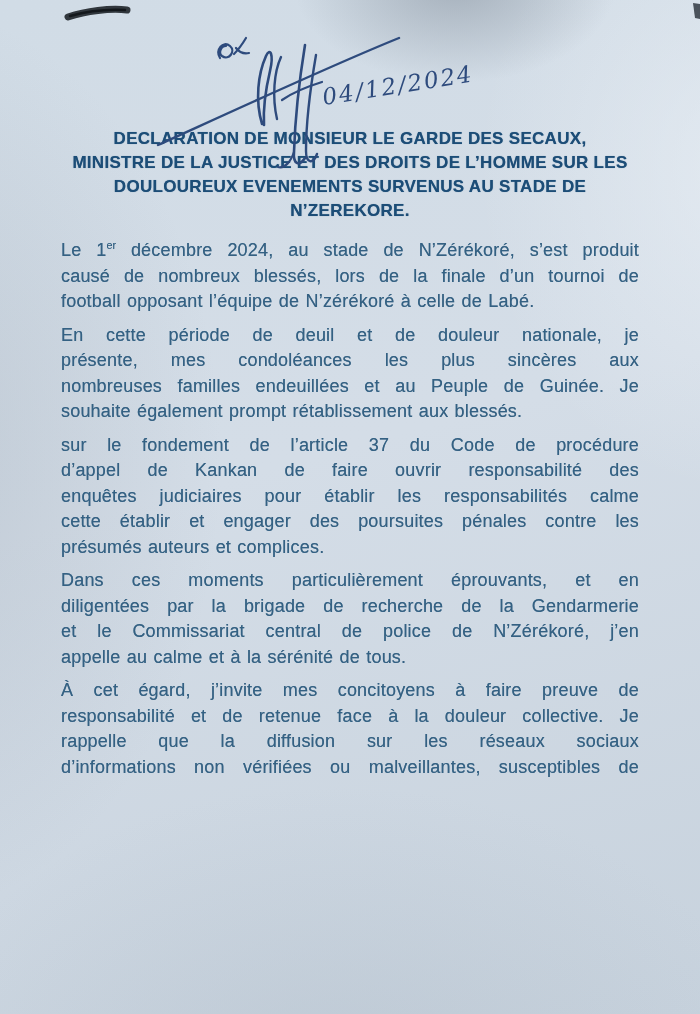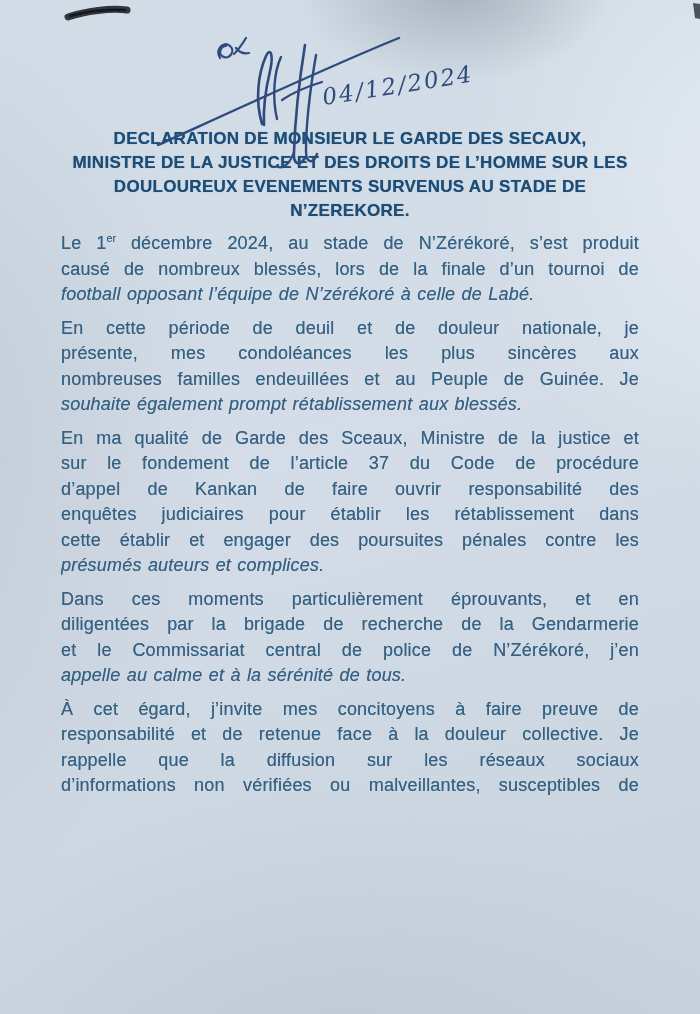--- a/index.html
+++ b/index.html
@@ -56,39 +56,38 @@
     font-size: 17px;
     line-height: 24px;
     letter-spacing: 0.3px;
     text-shadow: 0 0 0.7px rgba(28,77,119,0.75);
   }
 
   
   .docbody {
     position: relative;
     z-index: 2;
-    margin: 3px 61px 0 61px;
+    margin: 10px 61px 0 61px;
     color: var(--body_ink, #346183);
     font-size: 18px;
     line-height: 25.5px;
     letter-spacing: 0.2px;
     word-spacing: 0.06em;
     text-shadow: 0 0 0.6px rgba(52,97,131,0.65);
   }
   .para { margin: 0 0 8px 0; }
   .pline {
     text-align: justify;
     text-align-last: justify;
     overflow: hidden;
     white-space: nowrap;
   }
   .pline.last {
     text-align: right;
     text-align-last: left;
-    font-style: italic;
   }
   .pline sup {
     font-size: 0.6em;
     vertical-align: super;
     letter-spacing: 0;
   }
 </style>
 </head>
 <body>
 
@@ -133,24 +132,23 @@
         <div class="pline" data-name="paragraph-line">causé de nombreux blessés, lors de la finale d’un tournoi de</div>
         <div class="pline last" data-name="paragraph-line">football opposant l’équipe de N’zérékoré à celle de Labé.</div>
       </div>
       <div class="para" data-name="paragraph">
         <div class="pline" data-name="paragraph-line">En cette période de deuil et de douleur nationale, je</div>
         <div class="pline" data-name="paragraph-line">présente, mes condoléances les plus sincères aux</div>
         <div class="pline" data-name="paragraph-line">nombreuses familles endeuillées et au Peuple de Guinée. Je</div>
         <div class="pline last" data-name="paragraph-line">souhaite également prompt rétablissement aux blessés.</div>
       </div>
       <div class="para" data-name="paragraph">
-        <div class="pline" data-name="paragraph-line">En ma qualité de Garde des Sceaux, Ministre de la justice et</div>
         <div class="pline" data-name="paragraph-line">sur le fondement de l’article 37 du Code de procédure</div>
         <div class="pline" data-name="paragraph-line">d’appel de Kankan de faire ouvrir responsabilité des</div>
-        <div class="pline" data-name="paragraph-line">enquêtes judiciaires pour établir les rétablissement dans</div>
+        <div class="pline" data-name="paragraph-line">enquêtes judiciaires pour établir les responsabilités calme</div>
         <div class="pline" data-name="paragraph-line">cette établir et engager des poursuites pénales contre les</div>
         <div class="pline last" data-name="paragraph-line">présumés auteurs et complices.</div>
       </div>
       <div class="para" data-name="paragraph">
         <div class="pline" data-name="paragraph-line">Dans ces moments particulièrement éprouvants, et en</div>
         <div class="pline" data-name="paragraph-line">diligentées par la brigade de recherche de la Gendarmerie</div>
         <div class="pline" data-name="paragraph-line">et le Commissariat central de police de N’Zérékoré, j’en</div>
         <div class="pline last" data-name="paragraph-line">appelle au calme et à la sérénité de tous.</div>
       </div>
       <div class="para" data-name="paragraph">

